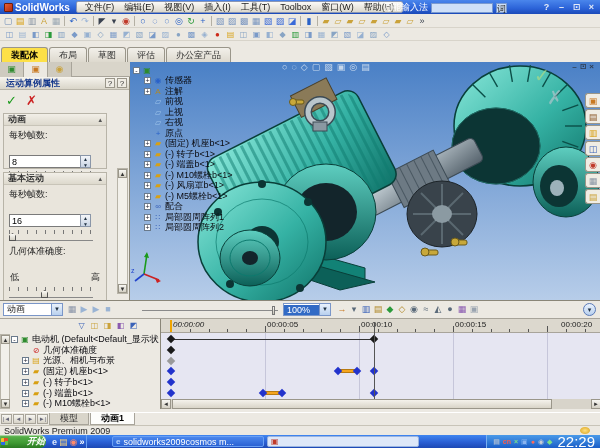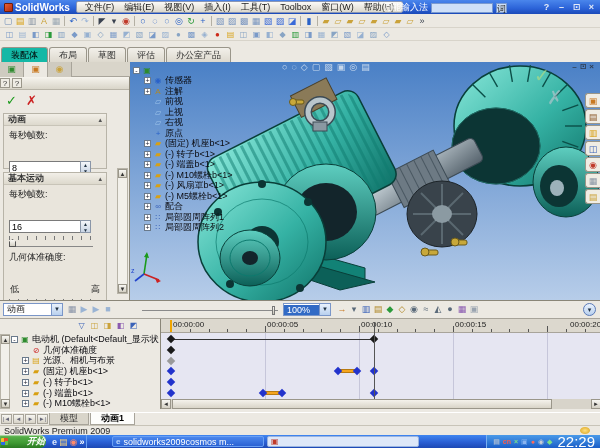--- a/index.html
+++ b/index.html
@@ -27,39 +27,39 @@
   #toolbar2{position:absolute;left:0;top:28px;width:600px;height:13px;background:#ece9e2;border-bottom:1px solid #d8d4ca;display:flex;align-items:center;padding-left:3px}
   .tbi{display:inline-block;width:12px;height:12px;line-height:12px;text-align:center;font-size:9px}
   .tbi2{width:13px;height:11px;line-height:11px;font-size:8px}
   .tsep{display:inline-block;width:1px;height:10px;background:#b4b0a4;margin:0 2px}
 
   
   #tabsrow{position:absolute;left:0;top:41px;width:600px;height:21px;background:#ece9e2}
   #cmd-tabs{position:absolute;left:1px;bottom:0;display:flex;align-items:flex-end}
   .ctab{height:15px;line-height:14px;padding:0 9px;background:linear-gradient(#f2f0ea,#ddd9ce);
     border:1px solid #9a968a;border-bottom:none;border-radius:3px 3px 0 0;margin-right:1px;color:#333}
-  .ctab.active{background:#14b8a6;color:#000;font-weight:normal}
+  .ctab.active{background:#fde047;color:#000;font-weight:bold}
 
   
   #leftpanel{position:absolute;left:0;top:62px;width:130px;height:238px;background:#ece9e2;border-right:1px solid #8a8678}
   #lp-tabs{position:absolute;left:0;top:0;width:130px;height:15px;background:#d9d5ca;display:flex;border-bottom:1px solid #a8a49a}
   .lp-tab{width:24px;height:15px;border-right:1px solid #a8a49a;text-align:center;line-height:15px;font-size:9px;background:#cfcbc0}
   .lp-tab.active{background:#ece9e2}
   #lp-header{position:absolute;left:0;top:15px;width:129px;height:13px;background:linear-gradient(#f6f4ee,#d9d5c9);
     border-bottom:1px solid #b8b4a8;display:flex;align-items:center}
   #lp-header .t{color:#15388c;font-weight:bold;font-size:9px;margin-left:6px;flex:1}
   #lp-header .hb{width:10px;height:10px;line-height:9px;text-align:center;border:1px solid #9a96v8;border:1px solid #9a968a;background:#efece4;margin-right:2px;font-size:8px;color:#333}
   #lp-okrow{position:absolute;left:0;top:30px;width:129px;height:18px}
   #lp-ok{position:absolute;left:6px;top:1px;font-size:13px;font-weight:bold;color:#1a9a1a}
   #lp-cancel{position:absolute;left:26px;top:1px;font-size:13px;font-weight:bold;color:#cc2222}
   .group{position:absolute;left:3px;width:104px;background:#e9e5dc;border:1px solid #b8b4a8}
   .group .ghead{height:12px;display:flex;align-items:center;background:linear-gradient(#f2efe8,#ddd9cd);border-bottom:1px solid #c8c4b8}
   .group .ghead .gt{font-weight:bold;color:#333;margin-left:4px;flex:1}
   .group .ghead .gchev{margin-right:4px;color:#555;font-size:7px}
-  .glabel{margin:3px 0 19px 5px;color:#222}
+  .glabel{margin:3px 0 13px 5px;color:#222}
   .inprow{position:relative;margin:1px 5px 0 5px;height:13px}
   .inprow input{width:82px;height:13px;border:1px solid #7a7a7a;background:#fff;font-size:9px;padding-left:2px}
   .spin{position:absolute;left:71px;top:0;width:11px;height:13px;border:1px solid #8a96a8;background:linear-gradient(#f4f6fa,#c8d4e4);font-size:5px;line-height:6px;text-align:center;color:#234}
   .vslider{position:relative;margin:3px 5px 4px 5px;width:84px;height:11px;
     background:repeating-linear-gradient(90deg,#777 0,#777 1px,transparent 1px,transparent 9px) 0 0/100% 4px no-repeat;
     border-bottom:1px solid #888}
   .vthumb{position:absolute;top:3px;width:7px;height:8px;background:linear-gradient(#fbfaf6,#d4d0c4);border:1px solid #555;
     clip-path:polygon(0 35%,50% 0,100% 35%,100% 100%,0 100%)}
   .lohi{display:flex;justify-content:space-between;margin:1px 6px;color:#222}
   #lp-scroll{position:absolute;left:117px;top:106px;width:11px;height:126px;background:#f2f0ea;border:1px solid #b8b4a8}
@@ -259,20 +259,21 @@
     </div>
 </div>
 
 <div id="leftpanel">
   <div id="lp-tabs">
       <span class="lp-tab" style="color: rgb(46, 139, 46);">▣</span>
       <span class="lp-tab active" style="color: rgb(200, 120, 32);">▣</span>
       <span class="lp-tab" style="color: rgb(202, 162, 58);">◉</span>
     </div>
   <div id="lp-header">
+    <span class="t">运动算例属性</span>
   <span class="hb">?</span>
       <span class="hb">?</span>
     </div>
   <div id="lp-okrow">
     <span id="lp-ok">✓</span>
     <span id="lp-cancel">✗</span>
   </div>
 
   <div class="group" style="top:51px;height:56px">
     <div class="ghead">
@@ -624,25 +625,25 @@
           <span class="tlabel">(-) 端盖b&lt;1&gt;</span>
         </div>
         <div class="trow" style="padding-left: 11px;">
           <span class="xbox">+</span>
           <span class="ticon" style="color: rgb(216, 160, 19);">▰</span>
           <span class="tlabel">(-) M10螺栓b&lt;1&gt;</span>
         </div>
       </div>
     <div id="tl-pane">
       <div id="tl-ruler">
-          <span class="rlabel" style="left: 12px;">00:00:00</span>
+          <span class="rlabel" style="left: 12px; font-style: italic;">00:00:00</span>
           <span class="rlabel" style="left: 106px;">00:00:05</span>
           <span class="rlabel" style="left: 200px;">00:00:10</span>
           <span class="rlabel" style="left: 294px;">00:00:15</span>
-          <span class="rlabel" style="left: 409px;">00:00:20</span>
+          <span class="rlabel" style="left: 400px;">00:00:20</span>
           <span class="rtick" style="left: 10px; height: 6px;"></span>
           <span class="rtick" style="left: 28.8px; height: 3px;"></span>
           <span class="rtick" style="left: 47.6px; height: 3px;"></span>
           <span class="rtick" style="left: 66.4px; height: 3px;"></span>
           <span class="rtick" style="left: 85.2px; height: 3px;"></span>
           <span class="rtick" style="left: 104px; height: 6px;"></span>
           <span class="rtick" style="left: 122.8px; height: 3px;"></span>
           <span class="rtick" style="left: 141.6px; height: 3px;"></span>
           <span class="rtick" style="left: 160.4px; height: 3px;"></span>
           <span class="rtick" style="left: 179.2px; height: 3px;"></span>

